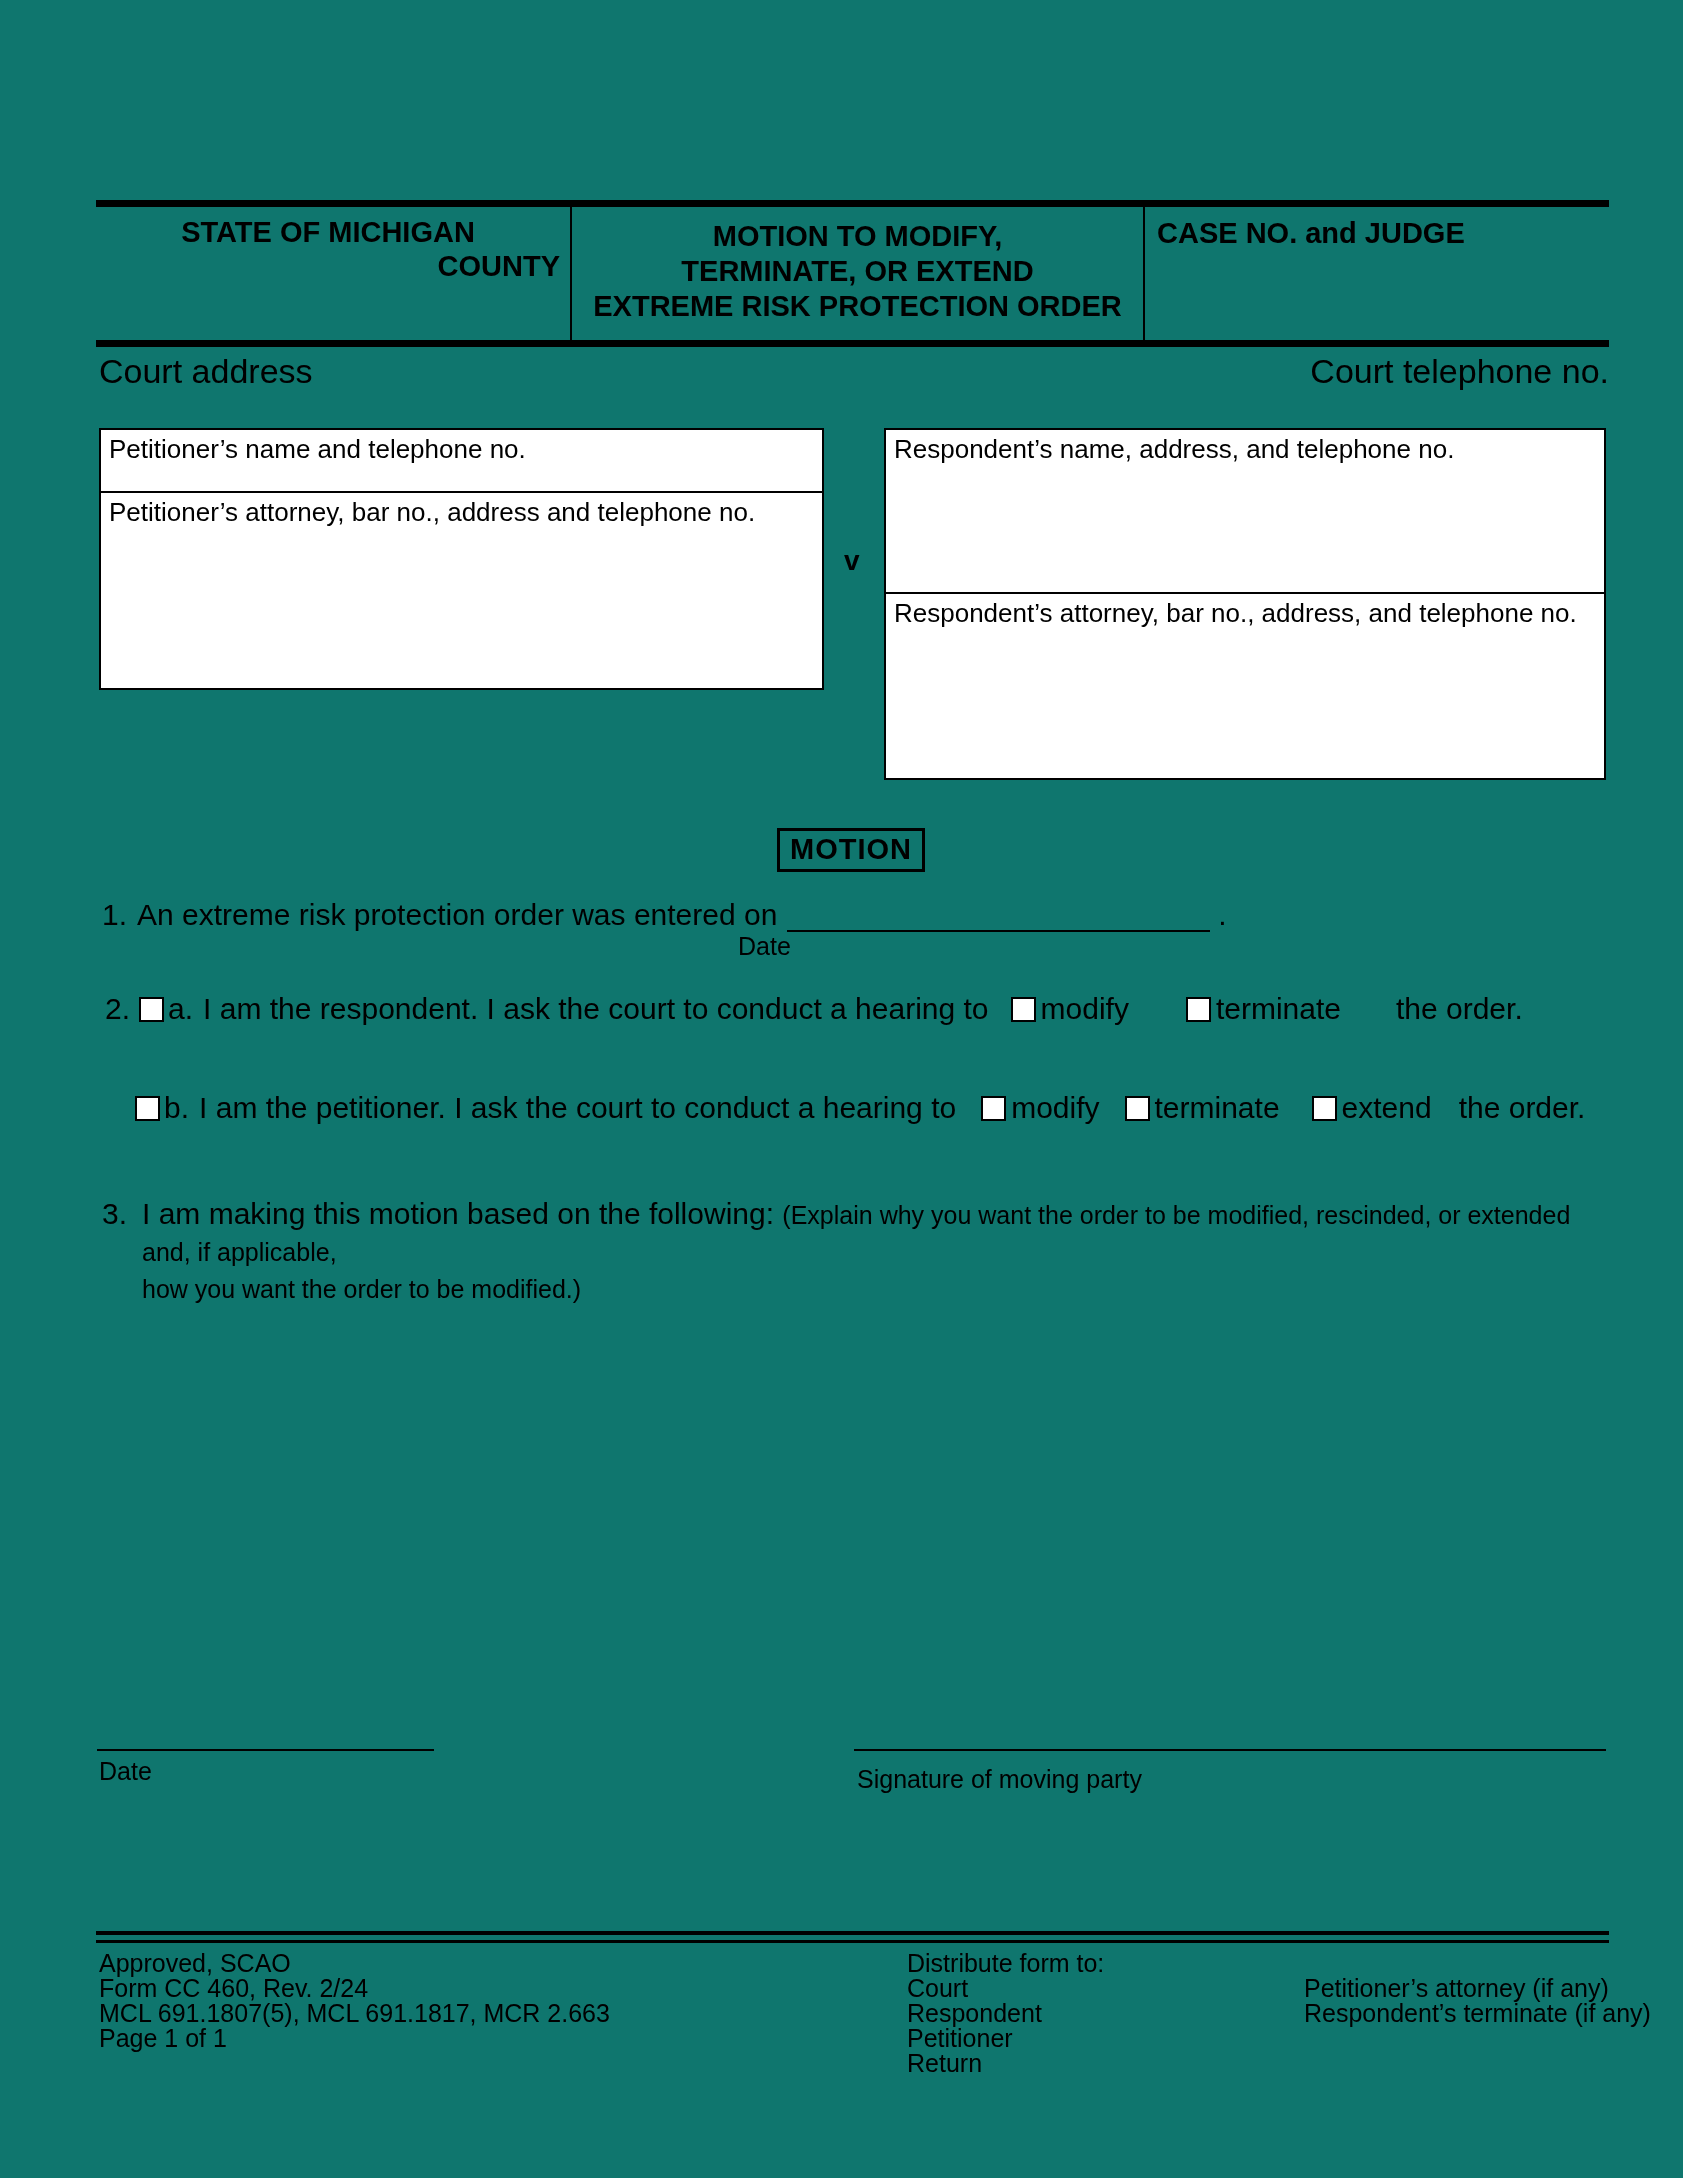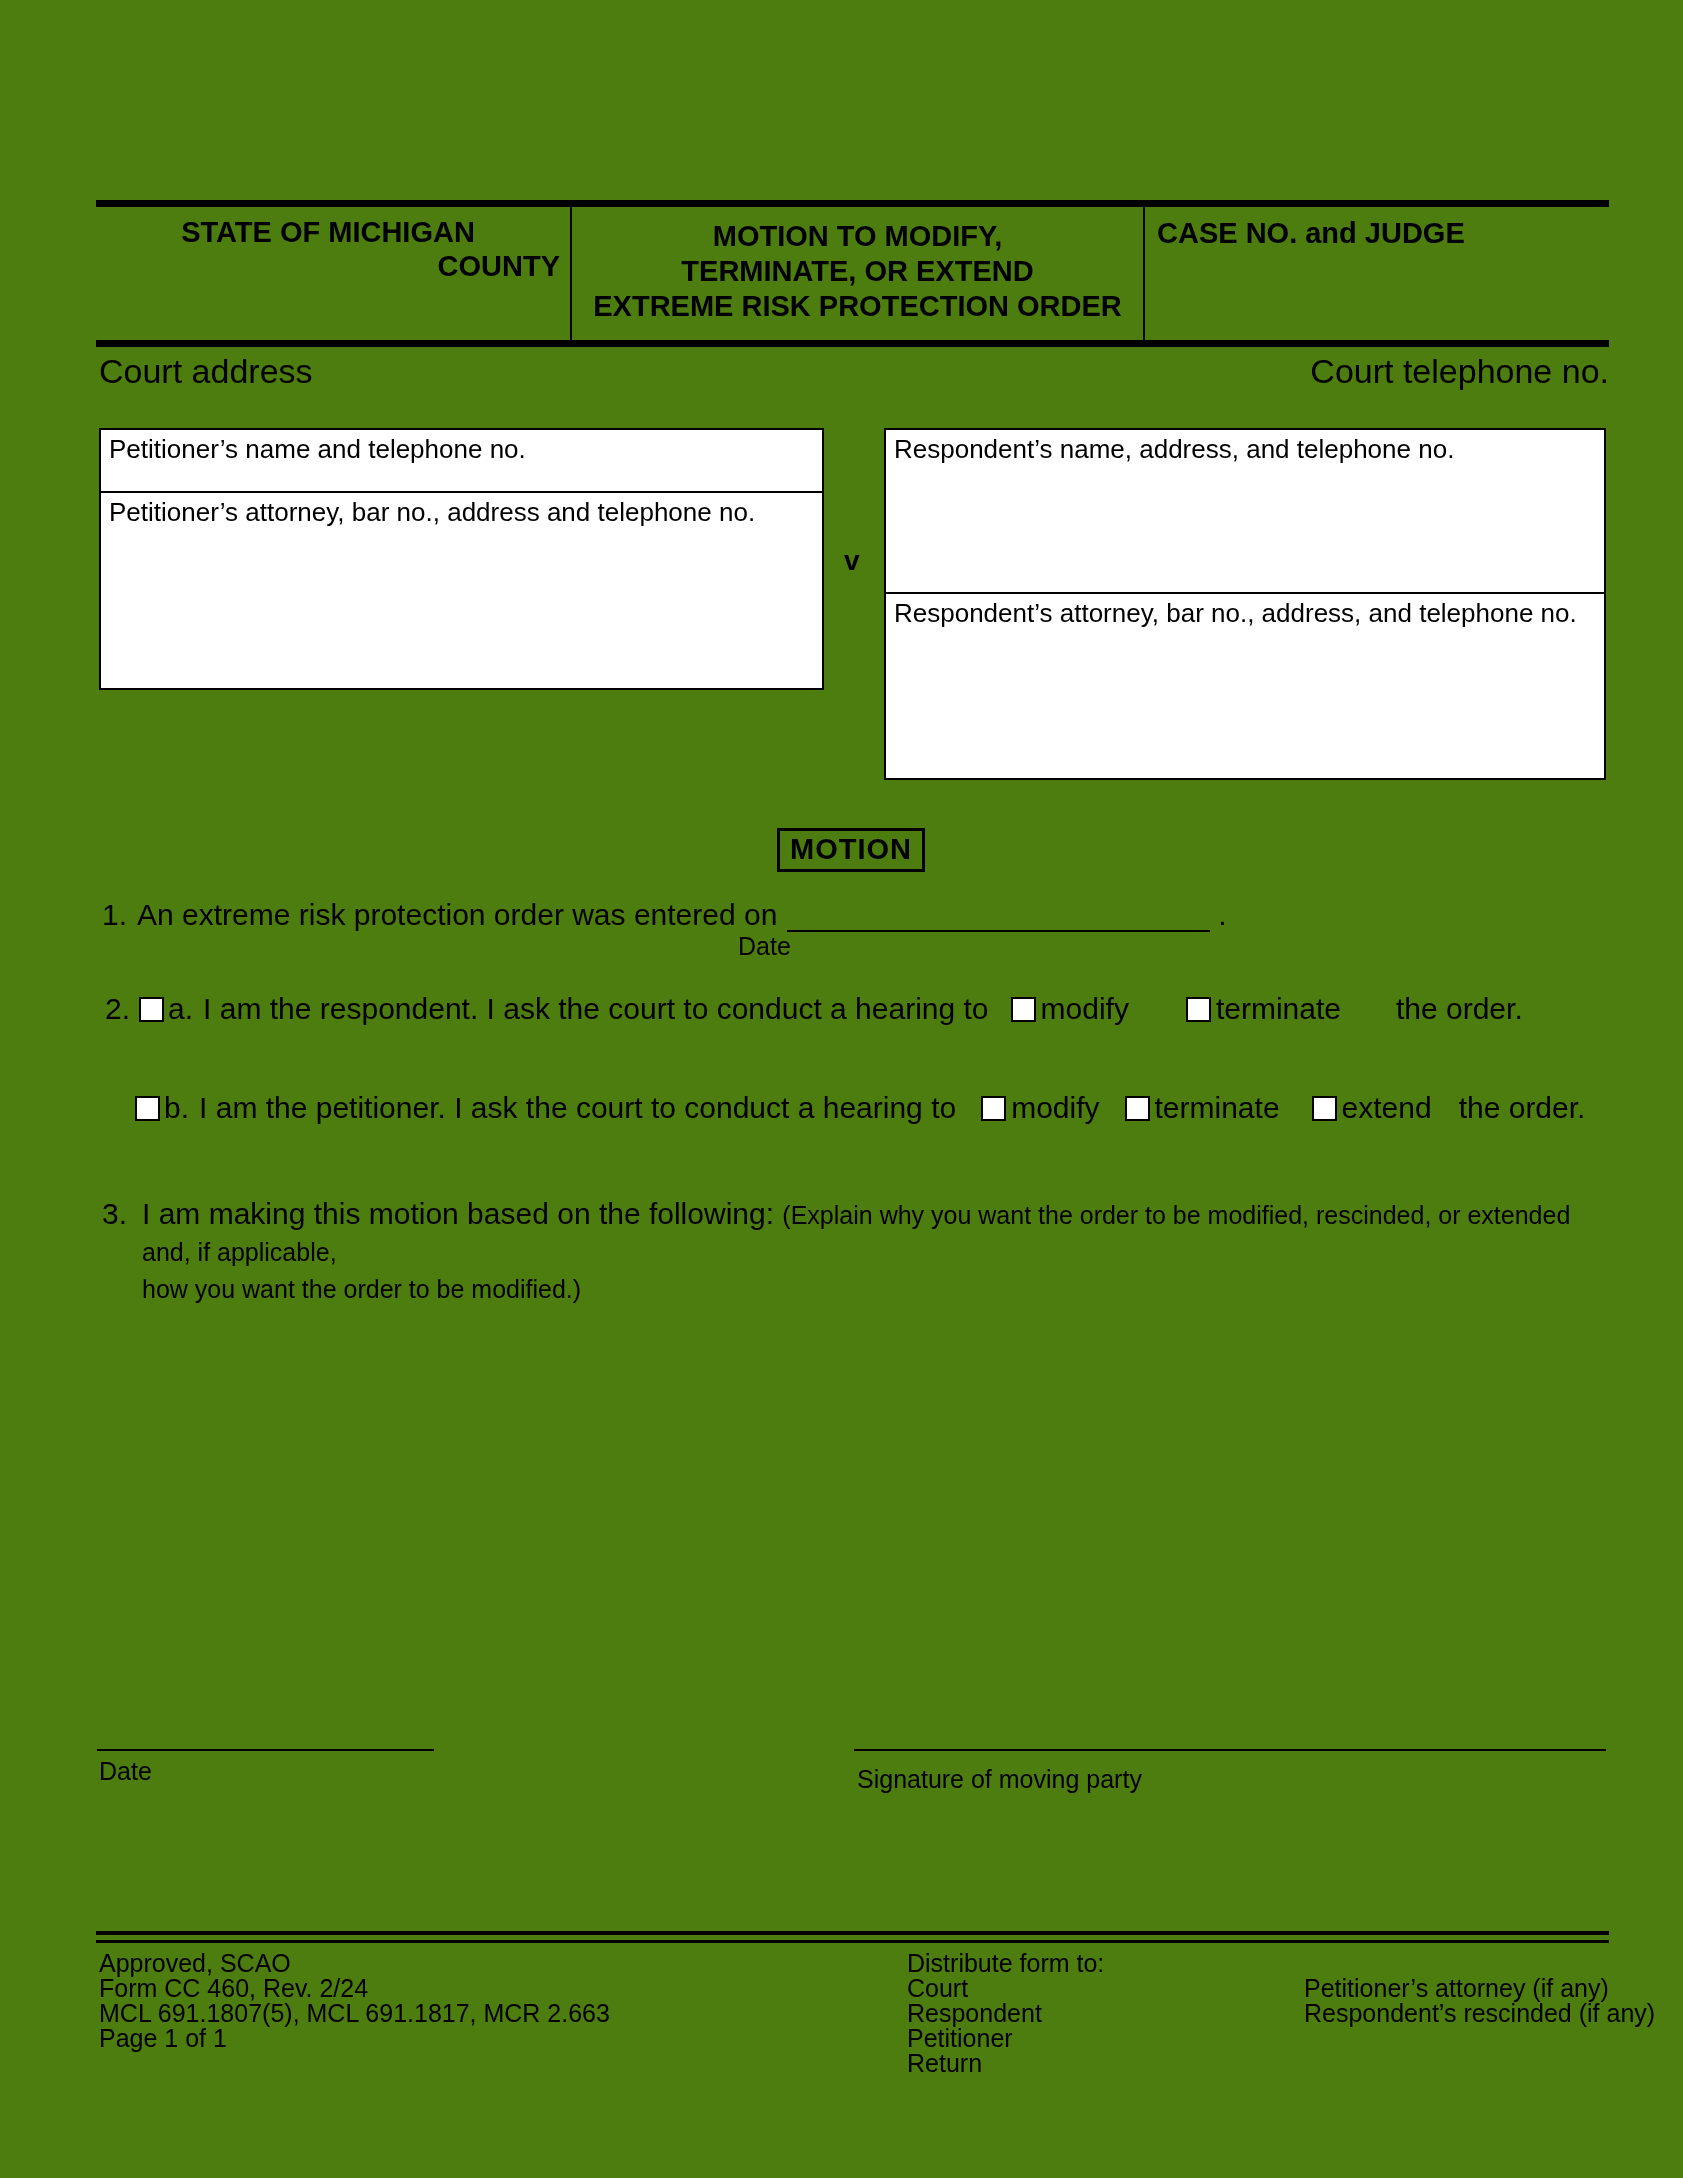--- a/index.html
+++ b/index.html
@@ -1,19 +1,19 @@
 <!DOCTYPE html>
 <html><head>
 <meta charset="utf-8">
 <style>
   html,body{margin:0;padding:0;background:#e8e8e8;}
   .page{
     position:relative;
     width:1683px;height:2178px;
-    background:#4d7c0f;color:#000000;
+    background:#0f766e;color:#000000;
     font-family:"Liberation Sans", sans-serif;
     overflow:hidden;
   }
   .abs{position:absolute;}
   
   .header-table{
     position:absolute;left:96px;top:200px;width:1513px;height:147px;
     border-top:7px solid #000;border-bottom:7px solid #000;
     display:flex;box-sizing:border-box;
   }
@@ -121,17 +121,17 @@
   <div class="abs foot-col" style="left:907px;top:1951px;">
     <div>Distribute form to:</div>
     <div>Court</div>
     <div>Respondent</div>
     <div>Petitioner</div>
     <div>Return</div>
   </div>
 
   <div class="abs foot-col" style="left:1304px;top:1976px;">
     <div>Petitioner’s attorney (if any)</div>
-    <div>Respondent’s rescinded (if any)</div>
+    <div>Respondent’s terminate (if any)</div>
   </div>
 
 </div>
 
 
 </body></html>

